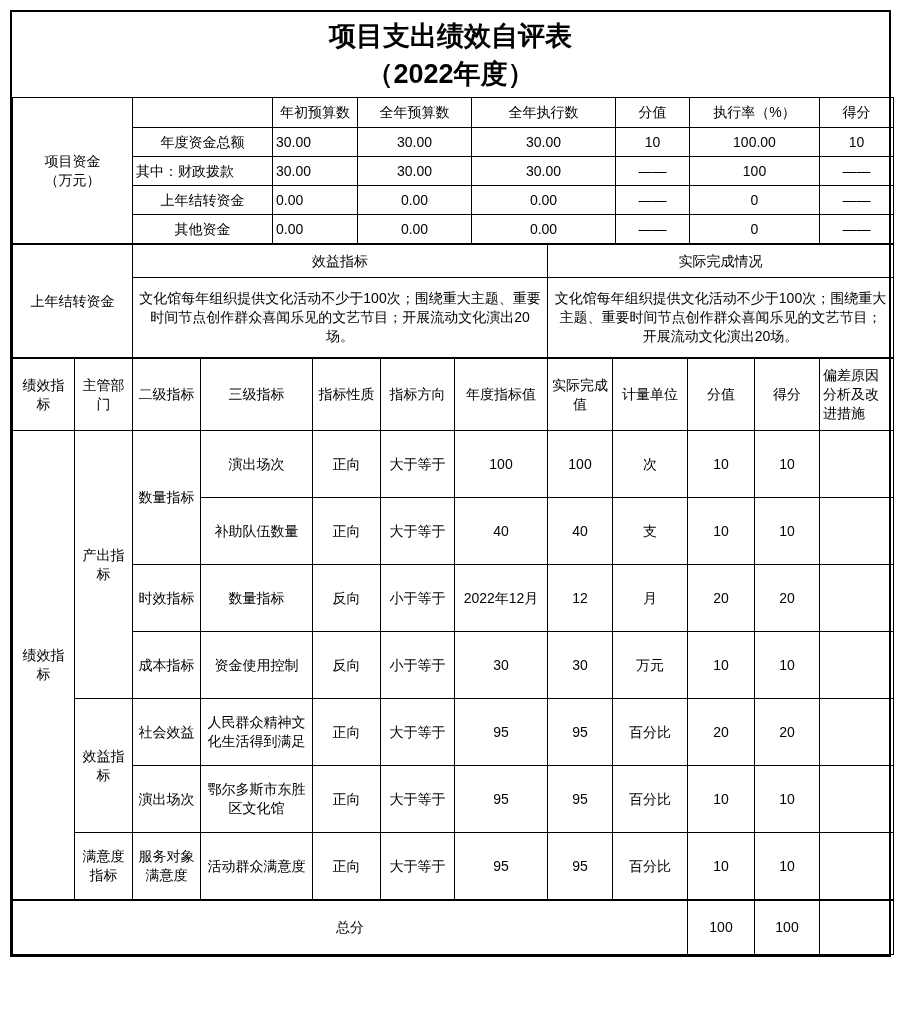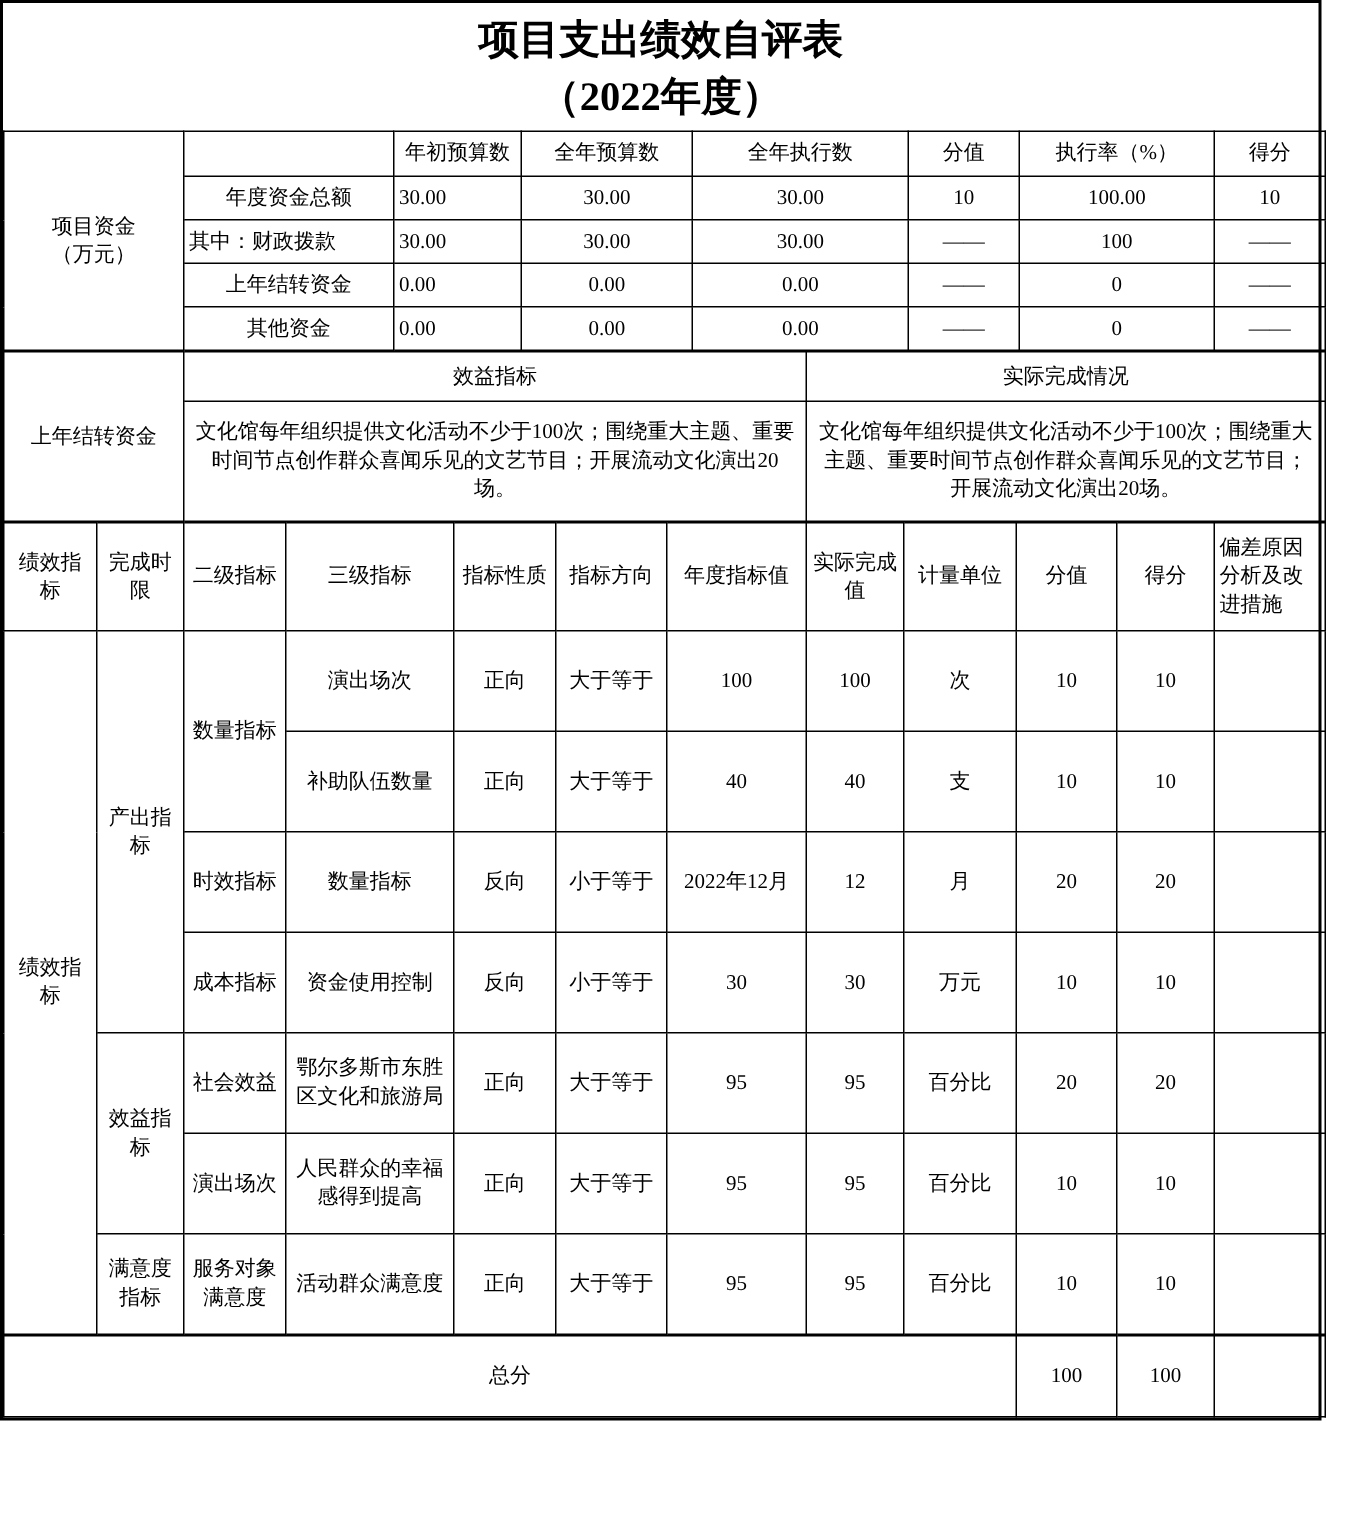--- a/index.html
+++ b/index.html
@@ -1,19 +1,19 @@
 <!DOCTYPE html>
 <html><head>
 <meta charset="utf-8">
 <style>
   html,body { margin:0; padding:0; background:#ffffff; }
   .page {
     width:901px; height:1026px; box-sizing:border-box;
-    background:#ffffff;
-    font-family:Liberation Serif, serif;
+    padding:10px; background:#ffffff;
+    font-family:Liberation Sans, sans-serif;
     color:#000;
   }
   .sheet { width:881px; box-sizing:border-box; border:2px solid #000; background:#fff; }
   .title-block { height:85px; display:flex; flex-direction:column; justify-content:center; align-items:center; }
   .title-line { font-size:27px; font-weight:bold; line-height:38px; text-align:center; }
   table { border-collapse:collapse; table-layout:fixed; width:100%; }
   td, th {
     border:1px solid #000; font-size:14px; font-weight:normal;
     text-align:center; vertical-align:middle; padding:1px 3px;
     box-sizing:border-box; overflow:hidden; word-break:break-all; line-height:19px;
@@ -132,21 +132,21 @@
           <col style="width:93px">
           <col style="width:65px">
         <col style="width:75px">
           <col style="width:67px">
           <col style="width:65px">
           <col style="width:74px">
       </colgroup>
       <tbody>
           <tr class="h72">
         <th>绩效指标</th>
-        <th>完成时限</th>
+        <th>主管部门</th>
         <th>二级指标</th>
         <th>三级指标</th>
         <th>指标性质</th>
         <th>指标方向</th>
         <th>年度指标值</th>
         <th>实际完成值</th>
         <th>计量单位</th>
         <th>分值</th>
         <th>得分</th>
         <th class="al">偏差原因分析及改进措施</th>
@@ -196,33 +196,33 @@
         <td>30</td>
         <td>30</td>
         <td>万元</td>
         <td>10</td>
         <td>10</td>
         <td></td>
       </tr>
       <tr class="h67">
         <td rowspan="2">效益指标</td>
         <td>社会效益</td>
-        <td>鄂尔多斯市东胜区文化和旅游局</td>
+        <td>人民群众精神文化生活得到满足</td>
         <td>正向</td>
         <td>大于等于</td>
         <td>95</td>
         <td>95</td>
         <td>百分比</td>
         <td>20</td>
         <td>20</td>
         <td></td>
       </tr>
       <tr class="h67">
         <td>演出场次</td>
-        <td>人民群众的幸福感得到提高</td>
+        <td>鄂尔多斯市东胜区文化馆</td>
         <td>正向</td>
         <td>大于等于</td>
         <td>95</td>
         <td>95</td>
         <td>百分比</td>
         <td>10</td>
         <td>10</td>
         <td></td>
       </tr>
       <tr class="h67">

